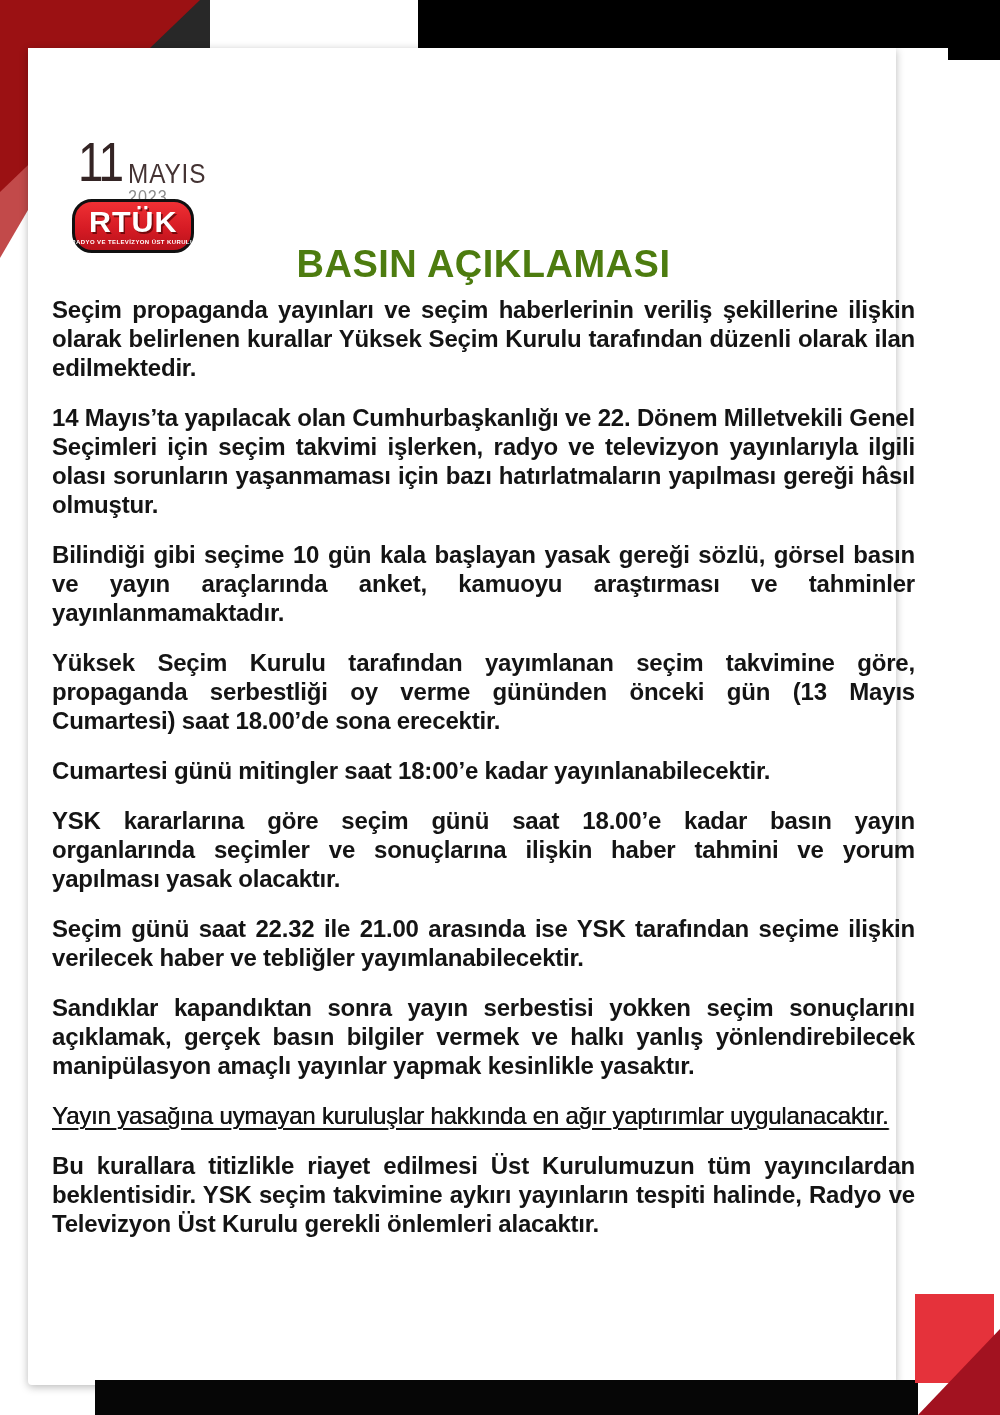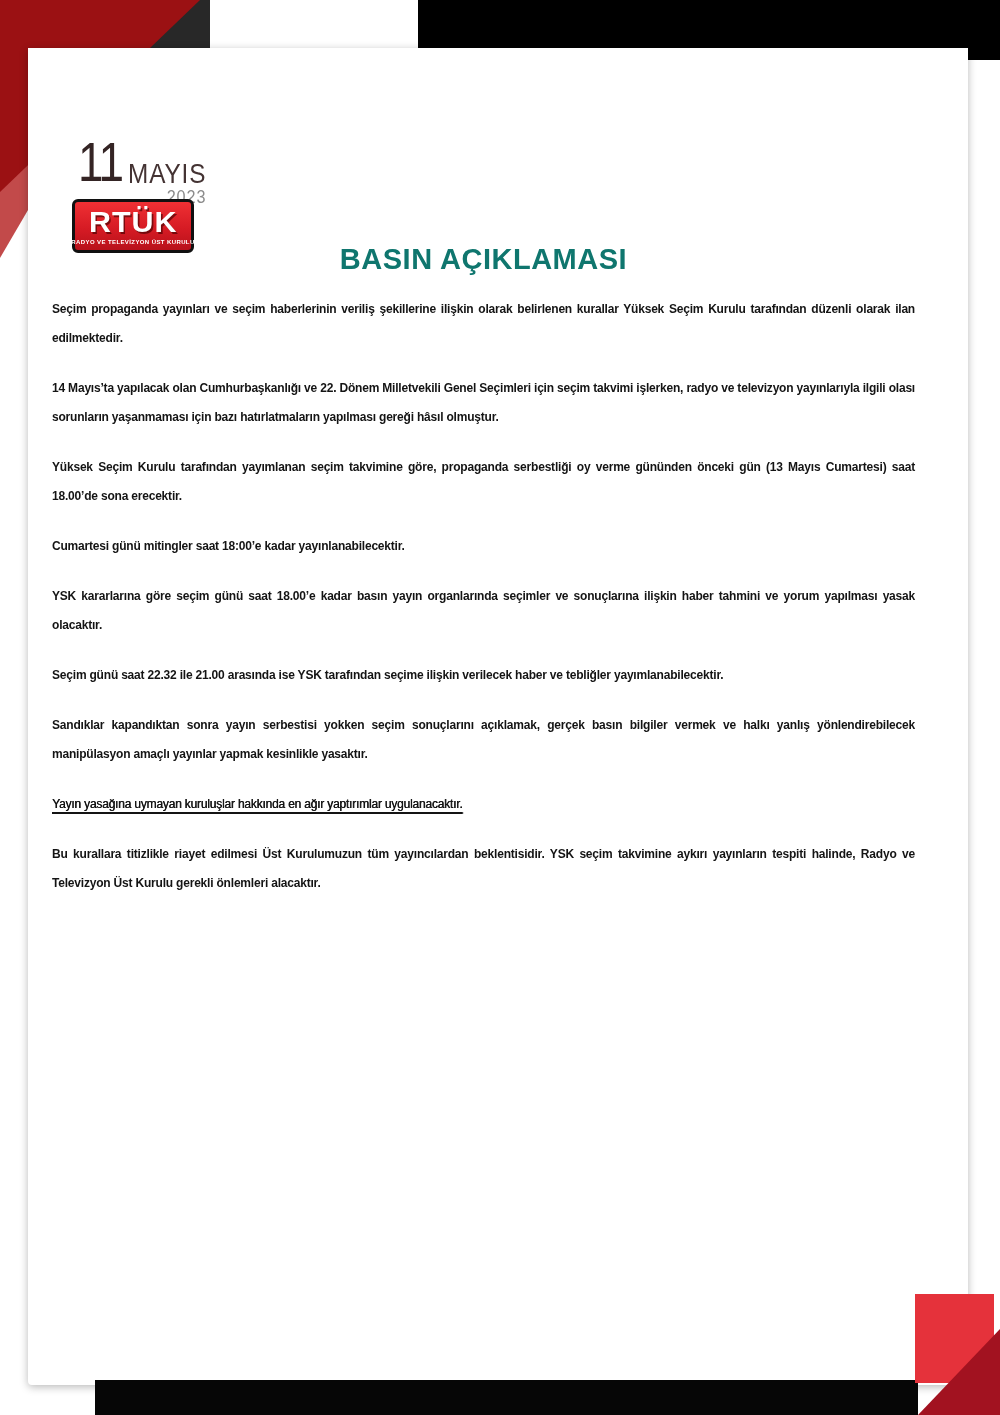--- a/index.html
+++ b/index.html
@@ -42,74 +42,74 @@
     left:915px;top:1294px;width:79px;height:89px;
     background:#e5323b;
   }
   .br-red-dark{
     left:915px;top:1325px;width:85px;height:90px;
     background:#a21220;
     clip-path:polygon(3.5% 100%,100% 4.5%,100% 100%);
   }
   
   .page{
-    position:absolute;left:28px;top:48px;width:940px;height:1337px;
+    position:absolute;left:28px;top:48px;width:868px;height:1337px;
     background:#ffffff;
     box-shadow:0 2px 8px rgba(0,0,0,.28);
     border-radius:0 0 4px 4px;
   }
   
   .date-logo{
     position:absolute;left:50px;top:86px;
     display:flex;align-items:flex-end;
     color:#3c2b2b;line-height:1;
   }
   .date-logo .day{
     font-size:56px;font-weight:400;letter-spacing:-2px;
     transform:scaleX(.82);transform-origin:left bottom;
     color:#342424;
   }
-  .date-logo .col{display:flex;flex-direction:column;margin-left:-4px;margin-bottom:-16px;text-align:right;}
+  .date-logo .col{display:flex;flex-direction:column;margin-left:-4px;margin-bottom:-16px;}
   .date-logo .month{
     font-size:27px;font-weight:400;letter-spacing:1px;color:#443333;
     transform:scaleX(.9);transform-origin:left bottom;
   }
   .date-logo .year{
     font-size:18px;color:#8c8c8c;letter-spacing:1px;margin-top:0px;
     transform:scaleX(.9);transform-origin:left top;
   }
   .rtuk{
     position:absolute;left:44px;top:151px;width:122px;height:54px;
     background:linear-gradient(180deg,#ef3034 0%,#d61b24 55%,#b8111b 100%);
-    border:3px solid #101010;border-radius:6px;
+    border:3px solid #101010;border-radius:20px;
     box-sizing:border-box;
     display:flex;flex-direction:column;align-items:center;justify-content:center;
   }
   .rtuk .acronym{
     color:#ffffff;font-weight:700;font-size:29px;line-height:1;
     letter-spacing:1px;
     transform:scaleX(1.05);
     text-shadow:1.5px 1.5px 0 rgba(70,0,0,.65);
   }
   .rtuk .caption{
     color:#ffffff;font-size:6px;letter-spacing:.4px;white-space:nowrap;
     margin-top:2px;font-weight:700;
   }
   .title{
     position:absolute;left:24px;top:195px;width:863px;margin:0;
     text-align:center;
-    font-size:29px;font-weight:700;color:#0f766e;letter-spacing:0.5px;
+    font-size:38px;font-weight:700;color:#4d7c0f;letter-spacing:0.5px;
   }
   
   .content{
     position:absolute;left:24px;top:247px;width:863px;
   }
   .content p{
     margin:0 0 21px 0;
-    font-size:12px;line-height:29px;font-weight:600;
+    font-size:24px;line-height:29px;font-weight:600;
     letter-spacing:-0.2px;
     color:#141414;
     text-align:justify;
   }
   .content p.note{
     font-weight:400;
     text-decoration:underline;
     text-decoration-thickness:2px;
     text-underline-offset:4px;
     text-shadow:0.4px 0 0 currentColor;
@@ -137,20 +137,21 @@
   <div class="rtuk">
     <span class="acronym">RTÜK</span>
     <span class="caption">RADYO VE TELEVİZYON ÜST KURULU</span>
   </div>
 
   <h1 class="title">BASIN AÇIKLAMASI</h1>
 
   <div class="content">
     <p>Seçim propaganda yayınları ve seçim haberlerinin veriliş şekillerine ilişkin olarak belirlenen kurallar Yüksek Seçim Kurulu tarafından düzenli olarak ilan edilmektedir.</p>
     <p>14 Mayıs’ta yapılacak olan Cumhurbaşkanlığı ve 22. Dönem Milletvekili Genel Seçimleri için seçim takvimi işlerken, radyo ve televizyon yayınlarıyla ilgili olası sorunların yaşanmaması için bazı hatırlatmaların yapılması gereği hâsıl olmuştur.</p>
+    <p>Bilindiği gibi seçime 10 gün kala başlayan yasak gereği sözlü, görsel basın ve yayın araçlarında anket, kamuoyu araştırması ve tahminler yayınlanmamaktadır.</p>
     <p>Yüksek Seçim Kurulu tarafından yayımlanan seçim takvimine göre, propaganda serbestliği oy verme gününden önceki gün (13 Mayıs Cumartesi) saat 18.00’de sona erecektir.</p>
     <p>Cumartesi günü mitingler saat 18:00’e kadar yayınlanabilecektir.</p>
     <p>YSK kararlarına göre seçim günü saat 18.00’e kadar basın yayın organlarında seçimler ve sonuçlarına ilişkin haber tahmini ve yorum yapılması yasak olacaktır.</p>
     <p>Seçim günü saat 22.32 ile 21.00 arasında ise YSK tarafından seçime ilişkin verilecek haber ve tebliğler yayımlanabilecektir.</p>
     <p>Sandıklar kapandıktan sonra yayın serbestisi yokken seçim sonuçlarını açıklamak, gerçek basın bilgiler vermek ve halkı yanlış yönlendirebilecek manipülasyon amaçlı yayınlar yapmak kesinlikle yasaktır.</p>
     <p class="note">Yayın yasağına uymayan kuruluşlar hakkında en ağır yaptırımlar uygulanacaktır.</p>
     <p>Bu kurallara titizlikle riayet edilmesi Üst Kurulumuzun tüm yayıncılardan beklentisidir. YSK seçim takvimine aykırı yayınların tespiti halinde, Radyo ve Televizyon Üst Kurulu gerekli önlemleri alacaktır.</p>
   </div>
 
 </div>

